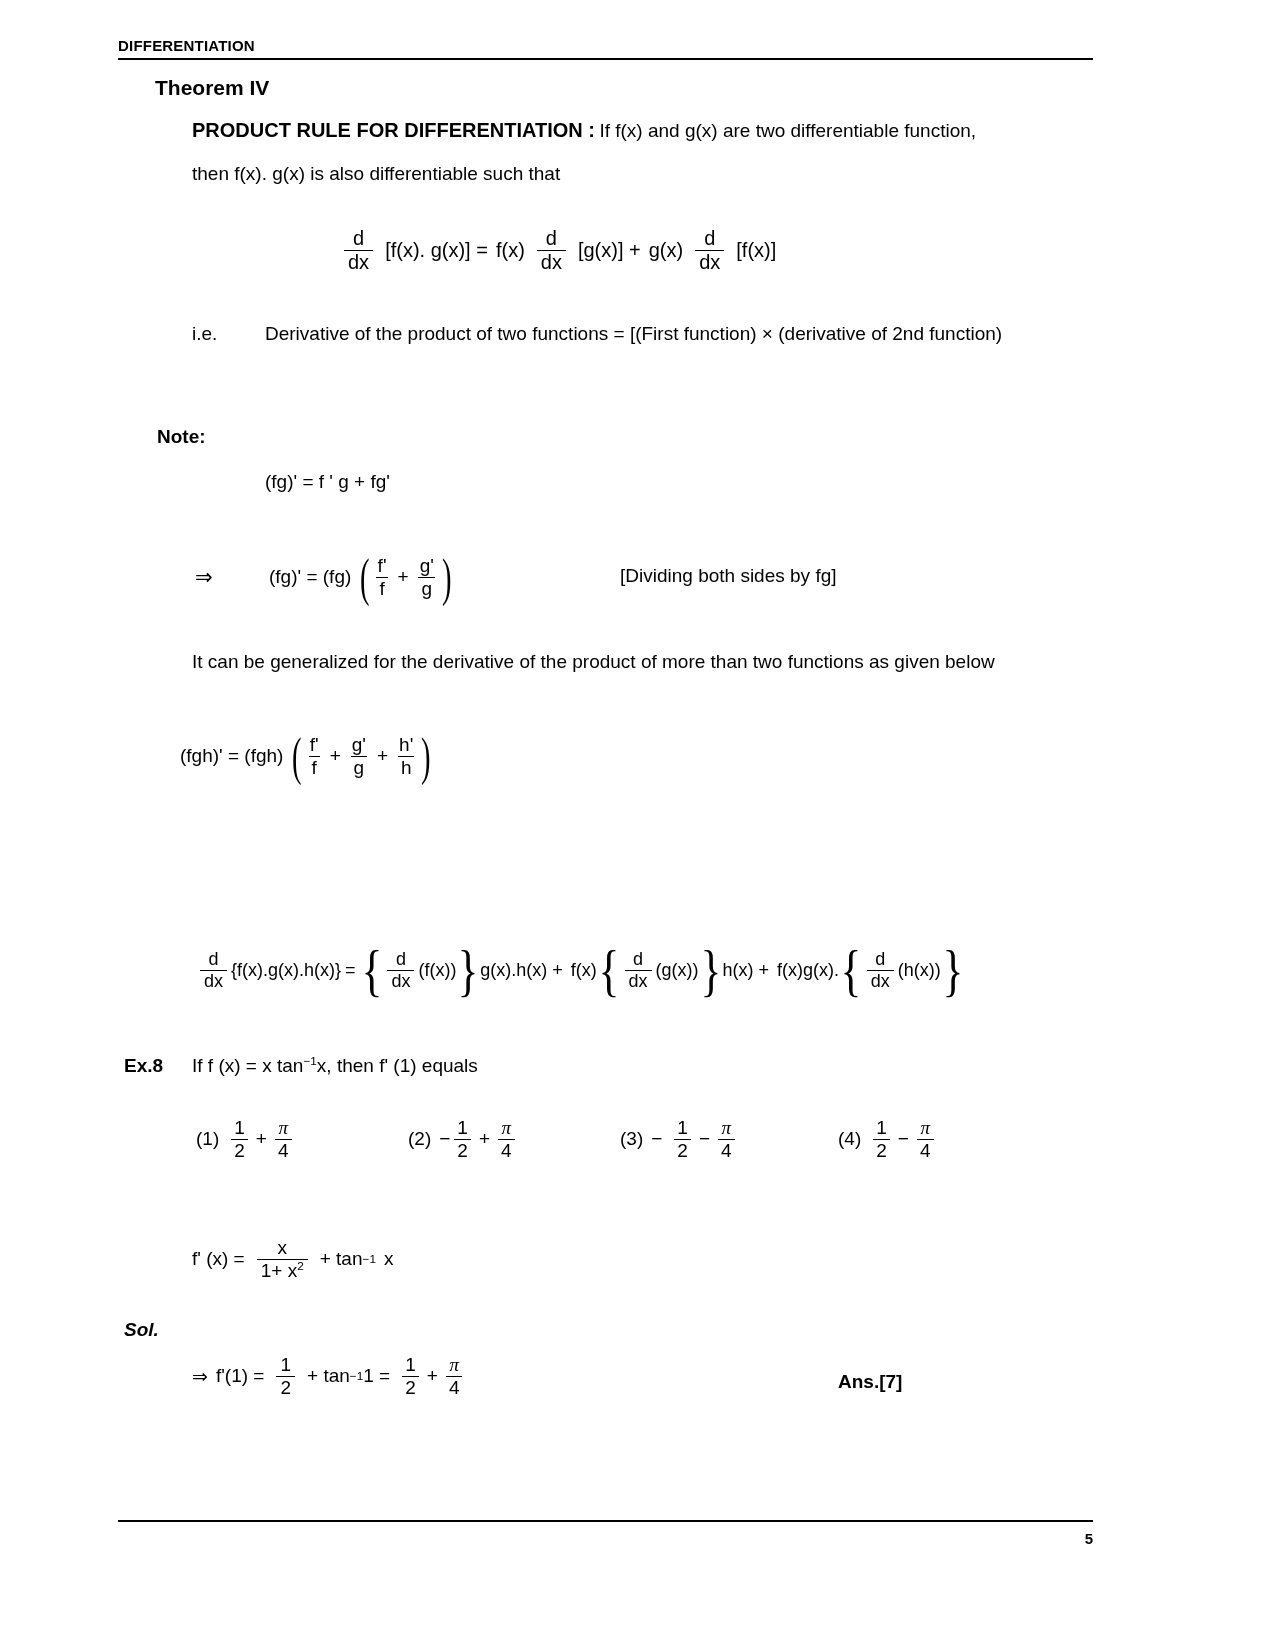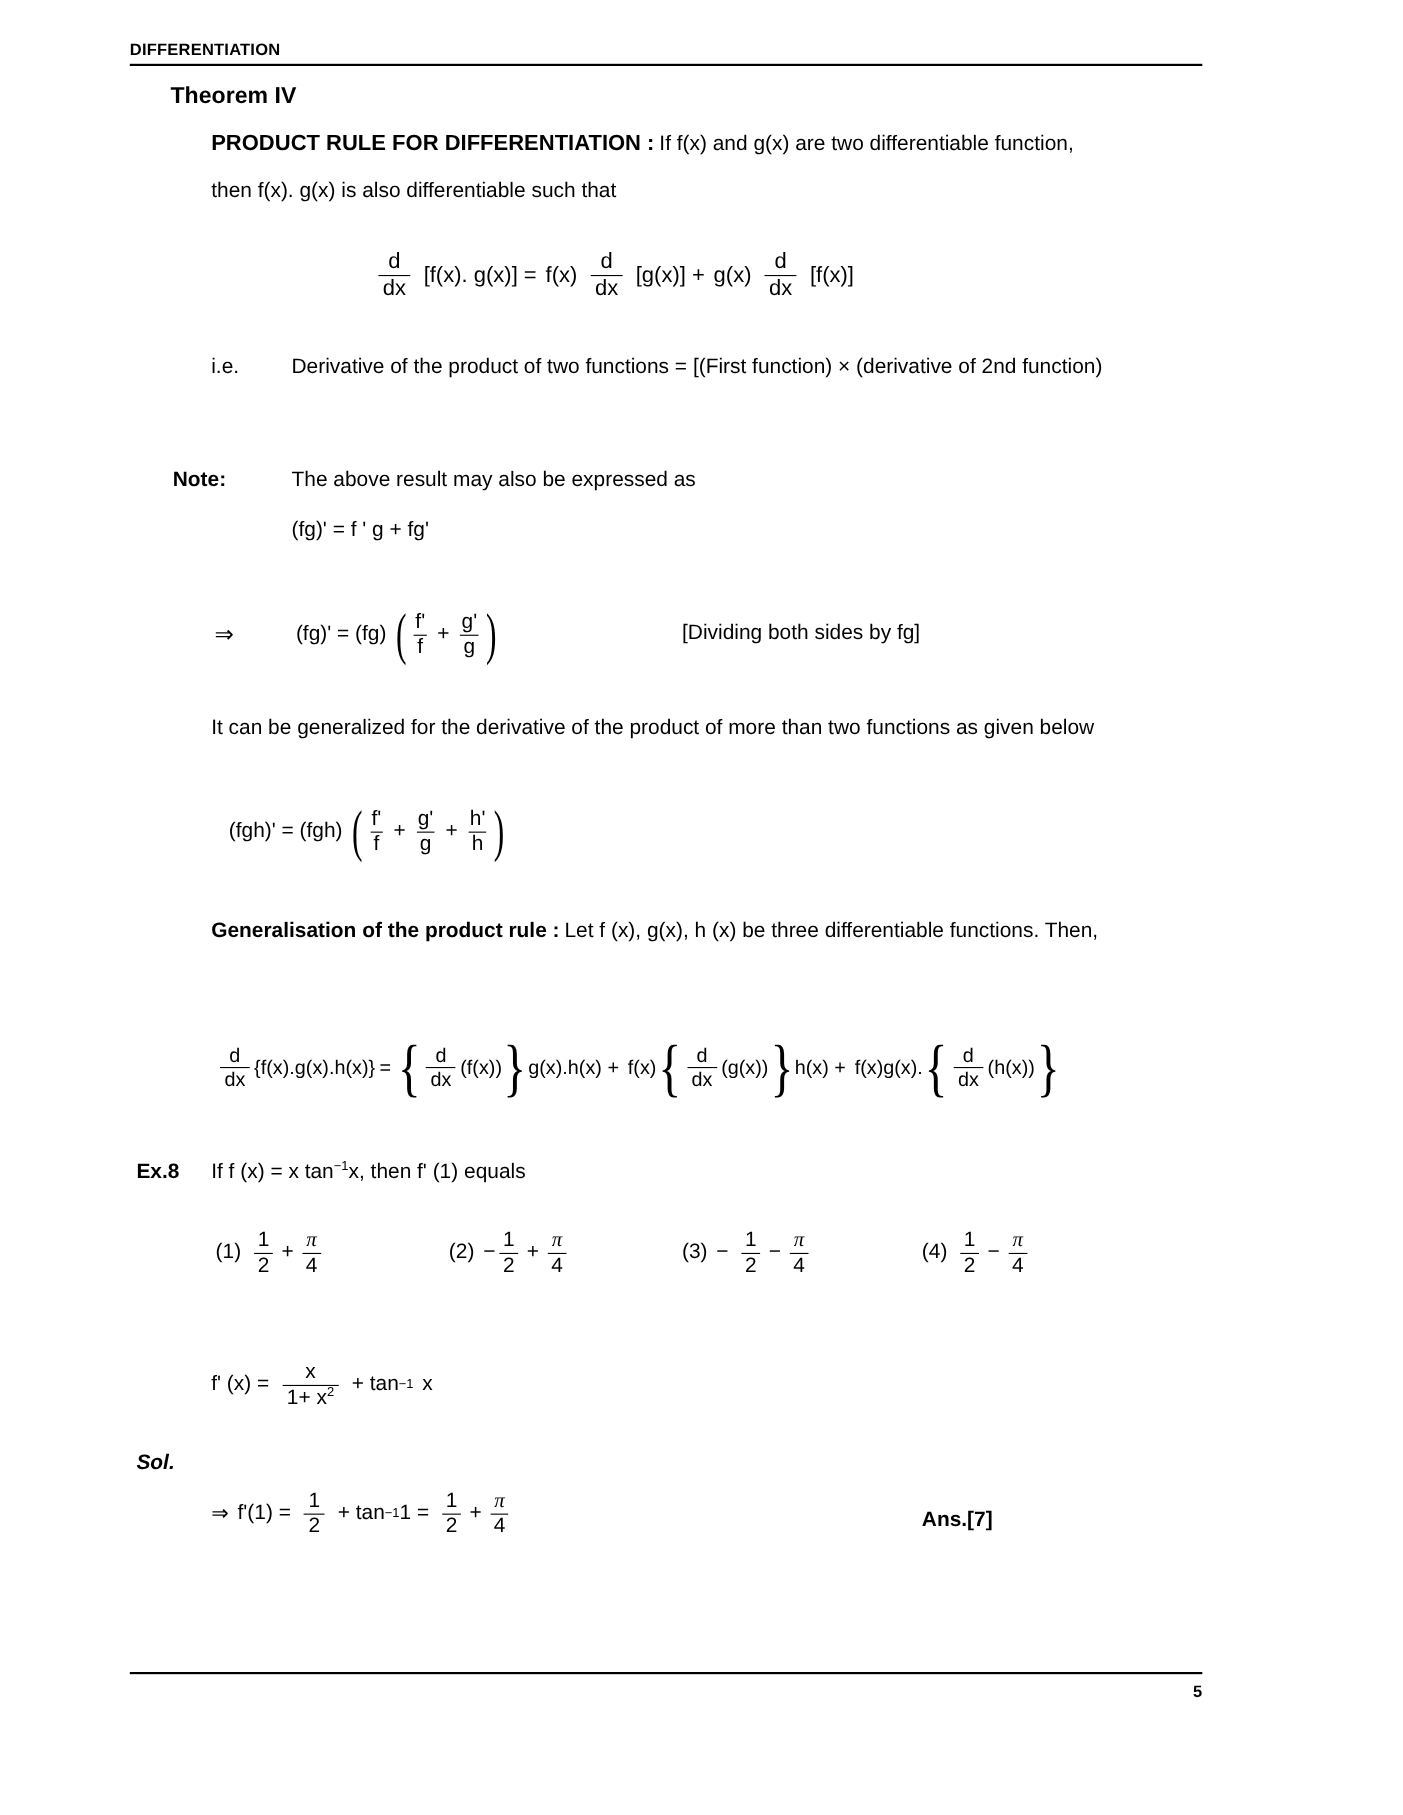--- a/index.html
+++ b/index.html
@@ -164,21 +164,20 @@
       </span>
       <span class="sp"></span>
       <span>[f(x)]</span>
     </span>
   </div>
 
   <div class="blk t" style="left:192px; top:320px;">i.e.</div>
   <div class="blk t" style="left:265px; top:320px;">Derivative of the product of two functions = [(First function) × (derivative of 2nd function)</div>
 
   <div class="blk t tb" style="left:157px; top:423px;">Note:</div>
-  <div class="blk t" style="left:265px; top:423px;">The above result may also be expressed as</div>
   <div class="blk t" style="left:265px; top:468px;">(fg)' = f ' g + fg'</div>
 
   <div class="blk t arrow" style="left:195px; top:562px; font-size:21px;">⇒</div>
   <div class="blk" style="left:269px; top:556px;">
     <span class="mrow">
       <span>(fg)' = (fg)</span>
       <span class="sp"></span>
       <span class="paren small">(</span>
       <span class="frac tight">
         <span class="num">f'</span>
@@ -189,21 +188,21 @@
         <span class="num">g'</span>
         <span class="den">g</span>
       </span>
       <span class="paren small">)</span>
     </span>
   </div>
   <div class="blk t" style="left:620px; top:562px;">[Dividing both sides by fg]</div>
 
   <div class="blk t" style="left:192px; top:648px;">It can be generalized for the derivative of the product of more than two functions as given below</div>
 
-  <div class="blk" style="left:208px; top:735px;">
+  <div class="blk" style="left:180px; top:735px;">
     <span class="mrow">
       <span>(fgh)' = (fgh)</span>
       <span class="sp"></span>
       <span class="paren small">(</span>
       <span class="frac tight">
         <span class="num">f'</span>
         <span class="den">f</span>
       </span>
       <span class="op">+</span>
       <span class="frac tight">
@@ -212,24 +211,20 @@
       </span>
       <span class="op">+</span>
       <span class="frac tight">
         <span class="num">h'</span>
         <span class="den">h</span>
       </span>
       <span class="paren small">)</span>
     </span>
   </div>
 
-  <div class="blk" style="left:192px; top:833px; width:905px;">
-    <span class="t tb">Generalisation of the product rule :</span>
-    <span class="t">Let f (x), g(x), h (x) be three differentiable functions. Then,</span>
-  </div>
 
   <div class="blk" style="left:196px; top:950px;">
     <span class="mrow" style="font-size:18px;">
       <span class="frac">
         <span class="num">d</span>
         <span class="den">dx</span>
       </span>
       <span>{f(x).g(x).h(x)}</span>
       <span class="op">=</span>
 

